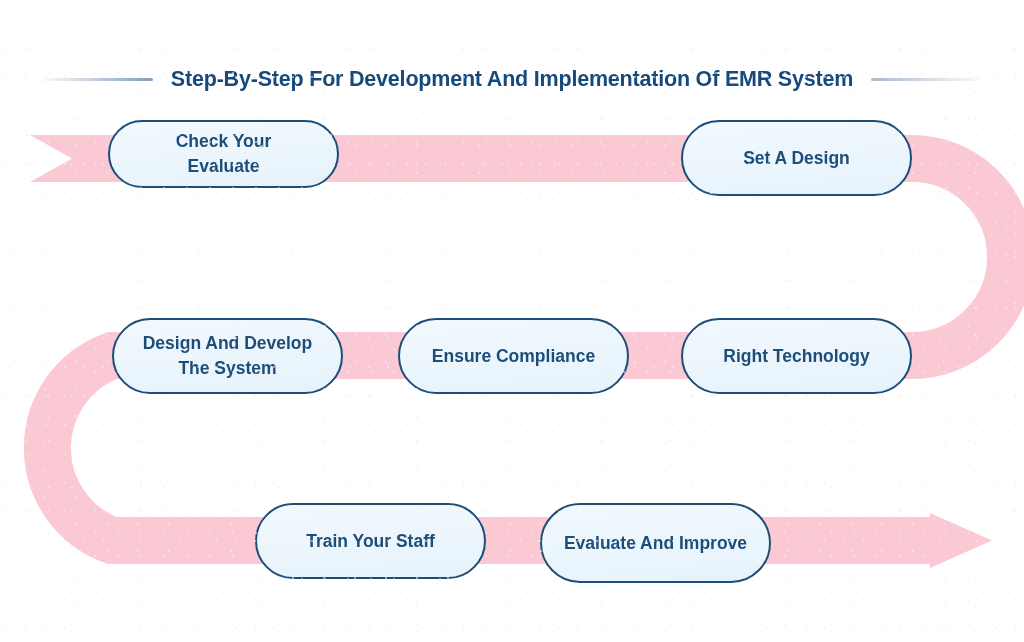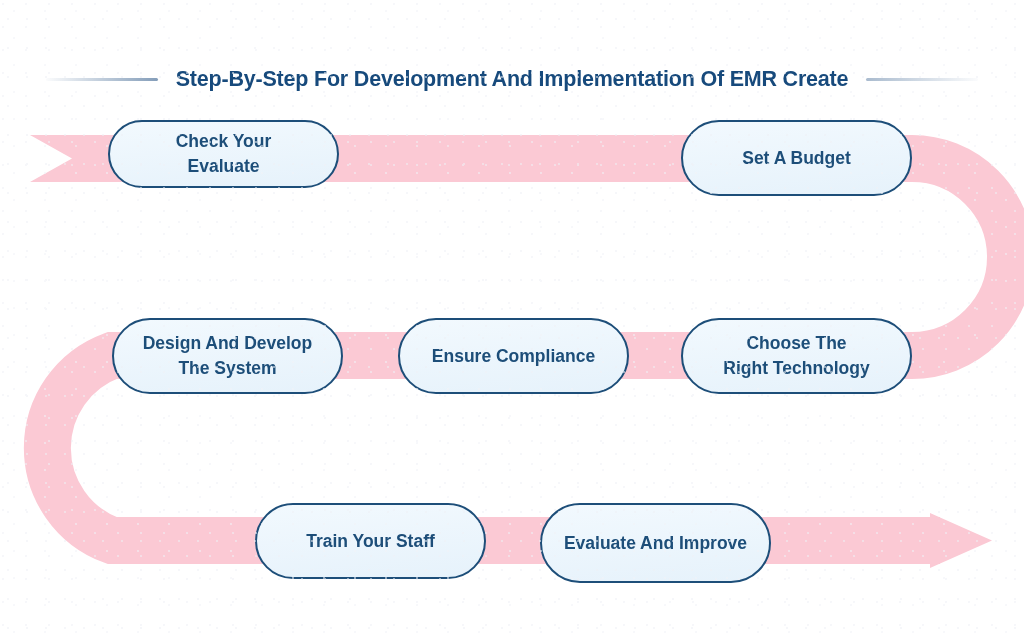--- a/index.html
+++ b/index.html
@@ -103,38 +103,37 @@
              A 98.5 98.5 0 0 1 912 355.5
              L 112 355.5
              A 98.5 98.5 0 0 0 112 540.5
              L 940 540.5"></path>
 
     <path fill="#fbc9d4" d="M 930 513 L 930 568 L 992 540.5 Z"></path>
   </svg>
 
   <div id="title-row">
     <div class="rule left"></div>
-    <div id="page-title">Step-By-Step For Development And Implementation Of EMR Create</div>
+    <div id="page-title">Step-By-Step For Development And Implementation Of EMR System</div>
     <div class="rule right"></div>
   </div>
 
   <div class="node" style="left: 108px; top: 120px; width: 231px; height: 68px;">
       <div>
         <span>Check Your</span>
         <span>Evaluate</span>
       </div>
     </div>
   <div class="node" style="left: 681px; top: 120px; width: 231px; height: 76px;">
       <div>
-        <span>Set A Budget</span>
+        <span>Set A Design</span>
       </div>
     </div>
   <div class="node" style="left: 681px; top: 318px; width: 231px; height: 76px;">
       <div>
-        <span>Choose The</span>
         <span>Right Technology</span>
       </div>
     </div>
   <div class="node" style="left: 398px; top: 318px; width: 231px; height: 76px;">
       <div>
         <span>Ensure Compliance</span>
       </div>
     </div>
   <div class="node" style="left: 255px; top: 503px; width: 231px; height: 76px;">
       <div>

